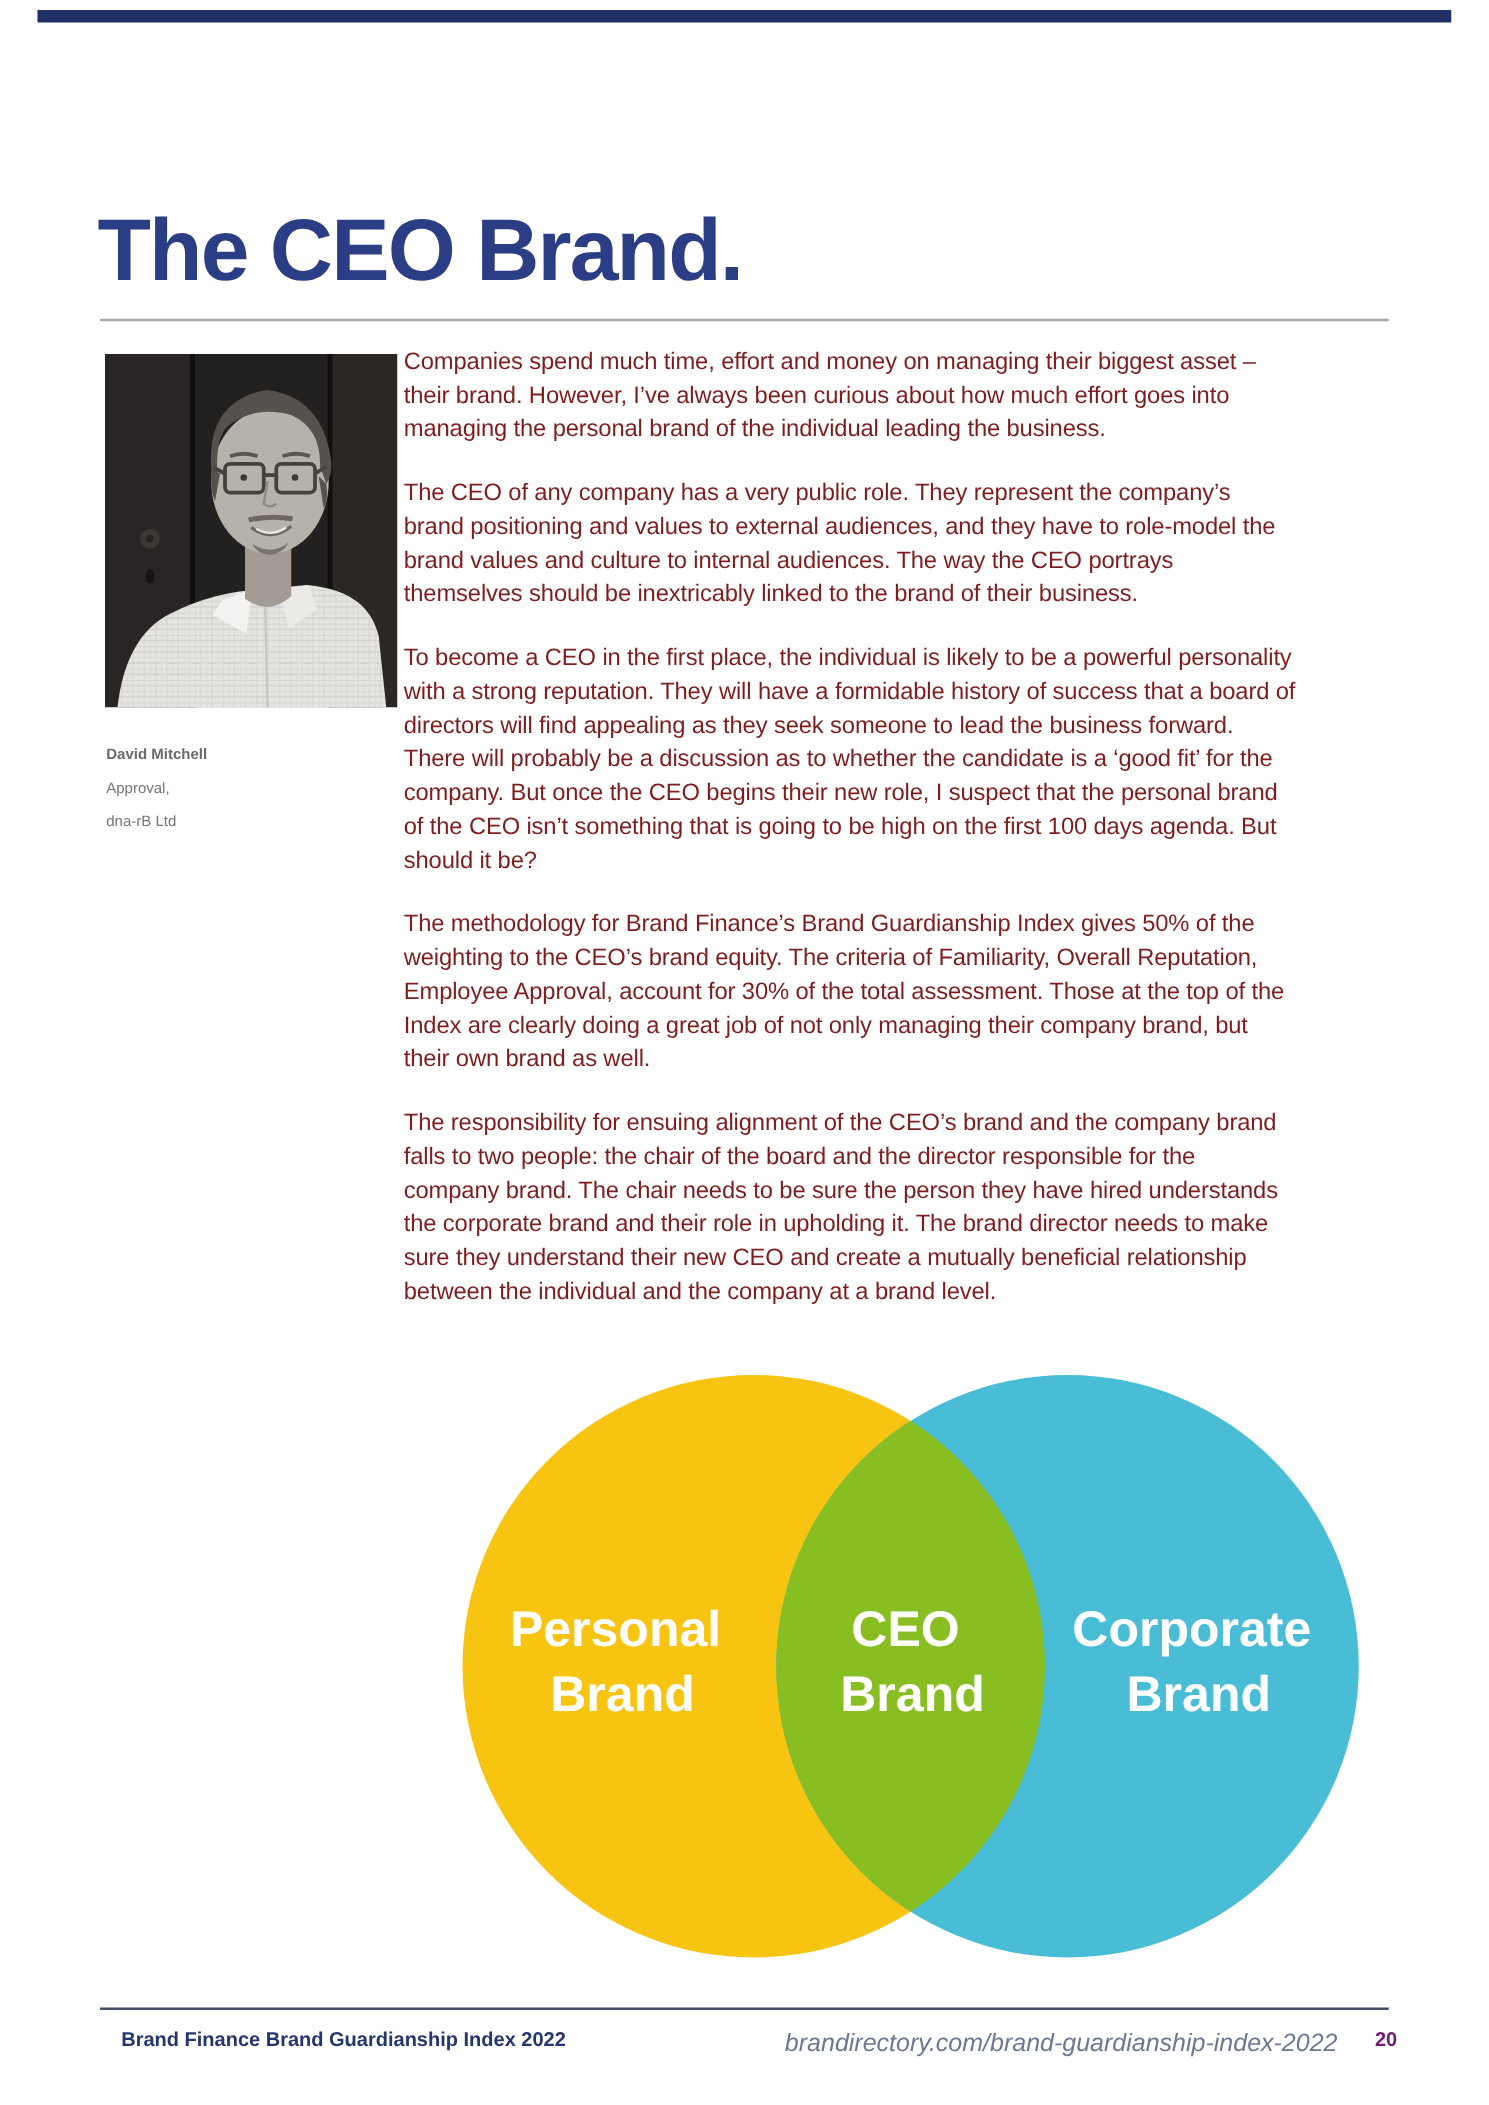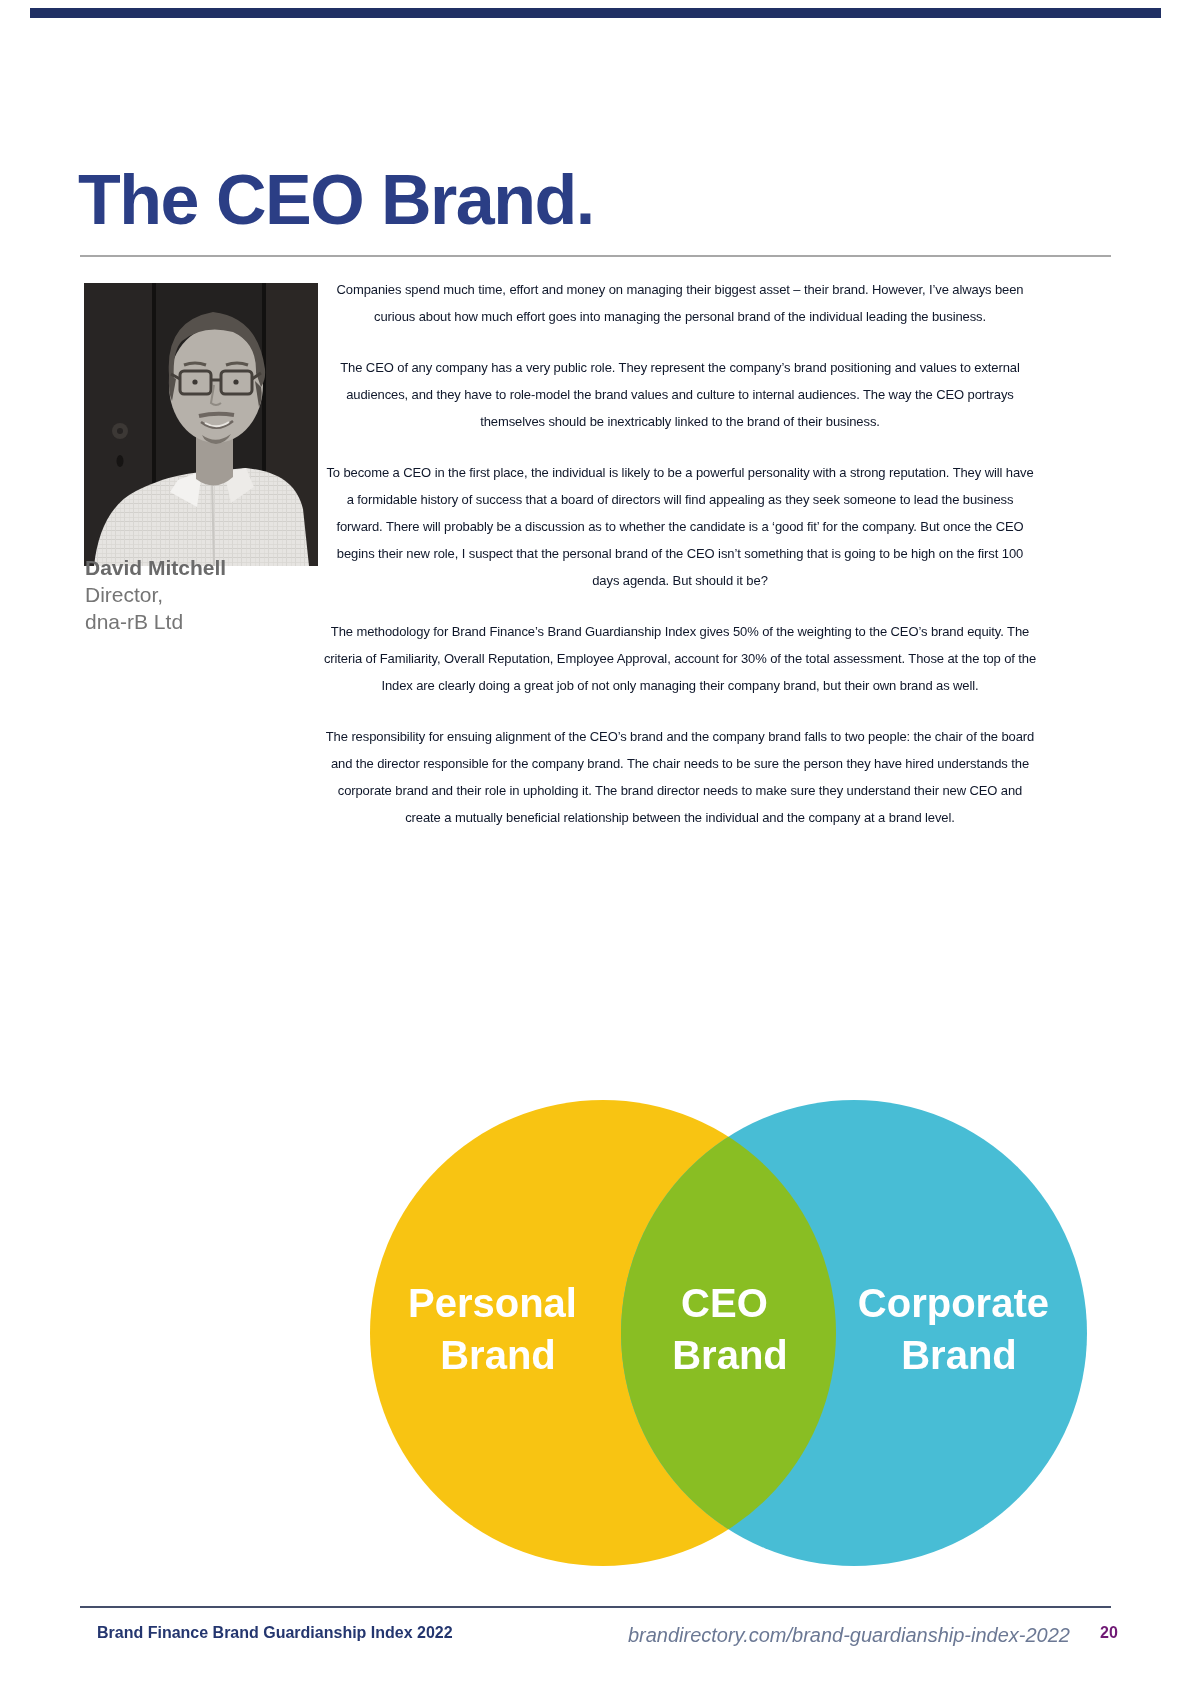--- a/index.html
+++ b/index.html
@@ -21,27 +21,27 @@
   }
   .title-rule{
     position:absolute;left:80px;top:255px;width:1031px;height:2px;
     background:#A8A8A8;
   }
   .photo{
     position:absolute;left:84px;top:283px;width:234px;height:283px;
     overflow:hidden;
   }
   .caption{
-    position:absolute;left:85px;top:554px;width:230px;
-    font-size:21px;line-height:27px;color:#757575;
+    position:absolute;left:85px;top:590px;width:230px;
+    font-size:12px;line-height:27px;color:#757575;
   }
   .caption .name{font-weight:bold;color:#6A6A6A;}
   .article{
     position:absolute;left:323px;top:276px;width:714px;
-    color:#0f172a;font-size:13px;line-height:27px;letter-spacing:-0.1px;text-align:center;
+    color:#7f1d1d;font-size:19px;line-height:27px;letter-spacing:-0.1px;
   }
   .article p{margin:0 0 24px 0;}
   .venn{
     position:absolute;left:358px;top:1093px;width:740px;height:482px;
   }
   .venn text{
     font-family:"Liberation Sans",sans-serif;
     font-size:40px;font-weight:bold;
   }
   .footer-rule{
@@ -120,21 +120,21 @@
       <path d="M115 133 Q132 129 150 132" stroke="#6e6761" stroke-width="4" fill="none"></path>
       <path d="M118 152 Q132 162 147 151 Q142 160 132 161 Q121 160 118 152 Z" fill="#7a746d"></path>
 
       <path d="M117 139 Q133 151 149 138" stroke="#6e6761" stroke-width="2.5" fill="none"></path>
       <path d="M121 140 Q133 147 145 139" stroke="#e8e5e0" stroke-width="2" fill="none"></path>
     </svg>
   </div>
 
   <div class="caption">
     <div class="name">David Mitchell</div>
-    <div>Director,</div>
+    <div>Approval,</div>
     <div>dna-rB Ltd</div>
   </div>
 
   <div class="article">
     <p>Companies spend much time, effort and money on managing their biggest asset – their brand. However, I’ve always been curious about how much effort goes into managing the personal brand of the individual leading the business.</p>
     <p>The CEO of any company has a very public role. They represent the company’s brand positioning and values to external audiences, and they have to role-model the brand values and culture to internal audiences. The way the CEO portrays themselves should be inextricably linked to the brand of their business.</p>
     <p>To become a CEO in the first place, the individual is likely to be a powerful personality with a strong reputation. They will have a formidable history of success that a board of directors will find appealing as they seek someone to lead the business forward. There will probably be a discussion as to whether the candidate is a ‘good fit’ for the company. But once the CEO begins their new role, I suspect that the personal brand of the CEO isn’t something that is going to be high on the first 100 days agenda. But should it be?</p>
     <p>The methodology for Brand Finance’s Brand Guardianship Index gives 50% of the weighting to the CEO’s brand equity. The criteria of Familiarity, Overall Reputation, Employee Approval, account for 30% of the total assessment. Those at the top of the Index are clearly doing a great job of not only managing their company brand, but their own brand as well.</p>
     <p>The responsibility for ensuing alignment of the CEO’s brand and the company brand falls to two people: the chair of the board and the director responsible for the company brand. The chair needs to be sure the person they have hired understands the corporate brand and their role in upholding it. The brand director needs to make sure they understand their new CEO and create a mutually beneficial relationship between the individual and the company at a brand level.</p>
   </div>

